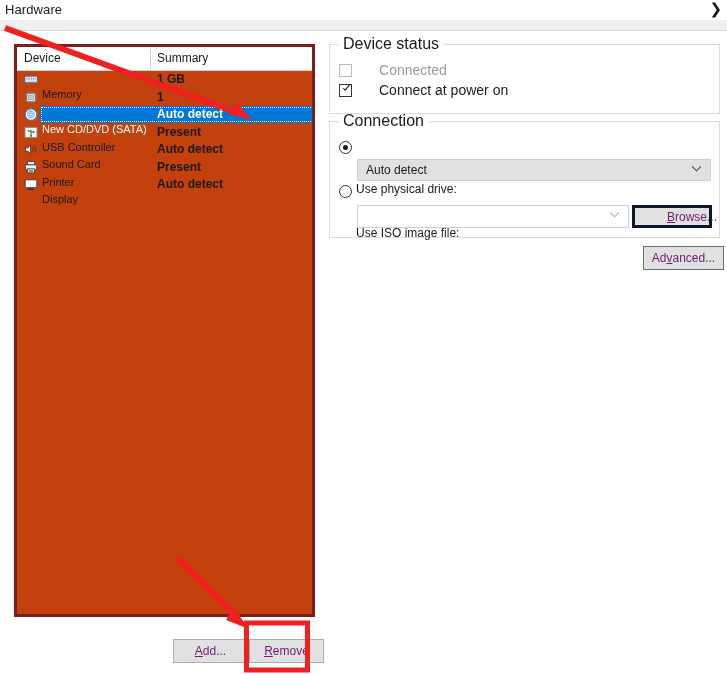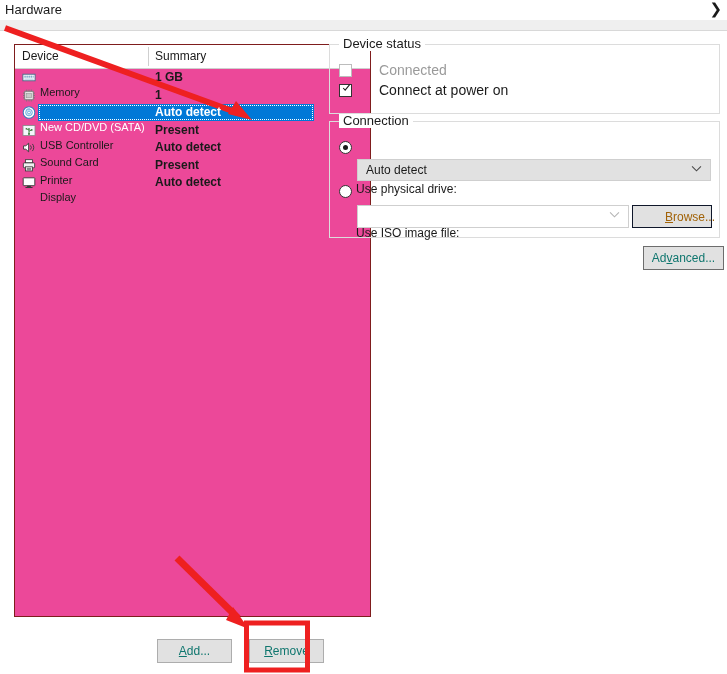--- a/index.html
+++ b/index.html
@@ -45,23 +45,23 @@
     width: 727px; height: 11px;
     background: #efefef;
     border-bottom: 1px solid #d8d8d8;
     box-sizing: border-box;
   }
 
   
   #device-list-panel {
     position: absolute;
     left: 14px; top: 44px;
-    width: 357px; height: 573px;
-    background: #ec4899;
-    border: 1px solid #7f1d1d;
+    width: 301px; height: 573px;
+    background: #c2410c;
+    border: 3px solid #7f1d1d;
     box-sizing: border-box;
     overflow: hidden;
   }
   #list-header {
     position: relative;
     height: 23px;
     border-bottom: 1px solid #cfcfcf;
     background: #ffffff;
   }
   .hdr-cell {
@@ -121,47 +121,47 @@
   }
 
   
   .btn {
     position: absolute;
     background: #e1e1e1;
     border: 1px solid #adadad;
     box-sizing: border-box;
     font-family: "Liberation Sans", sans-serif;
     font-size: 12px;
-    color: #0f766e;
+    color: #701a75;
     text-align: center;
     line-height: 100%;
     padding: 0;
     cursor: default;
   }
   .btn .u { text-decoration: underline; }
-  #btn-add   { left: 157px; top: 639px; width: 75px; height: 24px; }
+  #btn-add   { left: 173px; top: 639px; width: 75px; height: 24px; }
   #btn-remove{ left: 249px; top: 639px; width: 75px; height: 24px; }
   #btn-advanced { left: 643px; top: 246px; width: 81px; height: 24px;
                   background: #e1e1e1; border: 1px solid #6d6d6d; }
   #btn-browse { left: 632px; top: 205px; width: 80px; height: 23px;
-                background: #e1e1e1; border: 1px solid #0f172a; color: #a16207; padding-left: 32px; }
+                background: #e1e1e1; border: 3px solid #0f172a; color: #701a75; padding-left: 32px; }
 
   
   .groupbox {
     position: absolute;
     border: 1px solid #dcdcdc;
     box-sizing: border-box;
     background: transparent;
   }
   .groupbox > .gb-title {
     position: absolute;
     left: 9px; top: -8px;
     background: #ffffff;
     padding: 0 4px;
-    font-size: 13px;
+    font-size: 16px;
     color: #1a1a1a;
     line-height: 14px;
   }
   #gb-device-status { left: 329px; top: 44px; width: 391px; height: 70px; }
   #gb-connection    { left: 329px; top: 121px; width: 391px; height: 117px; }
 
   
   .cb-row { position: absolute; white-space: nowrap; }
   .cb-box {
     position: absolute;

